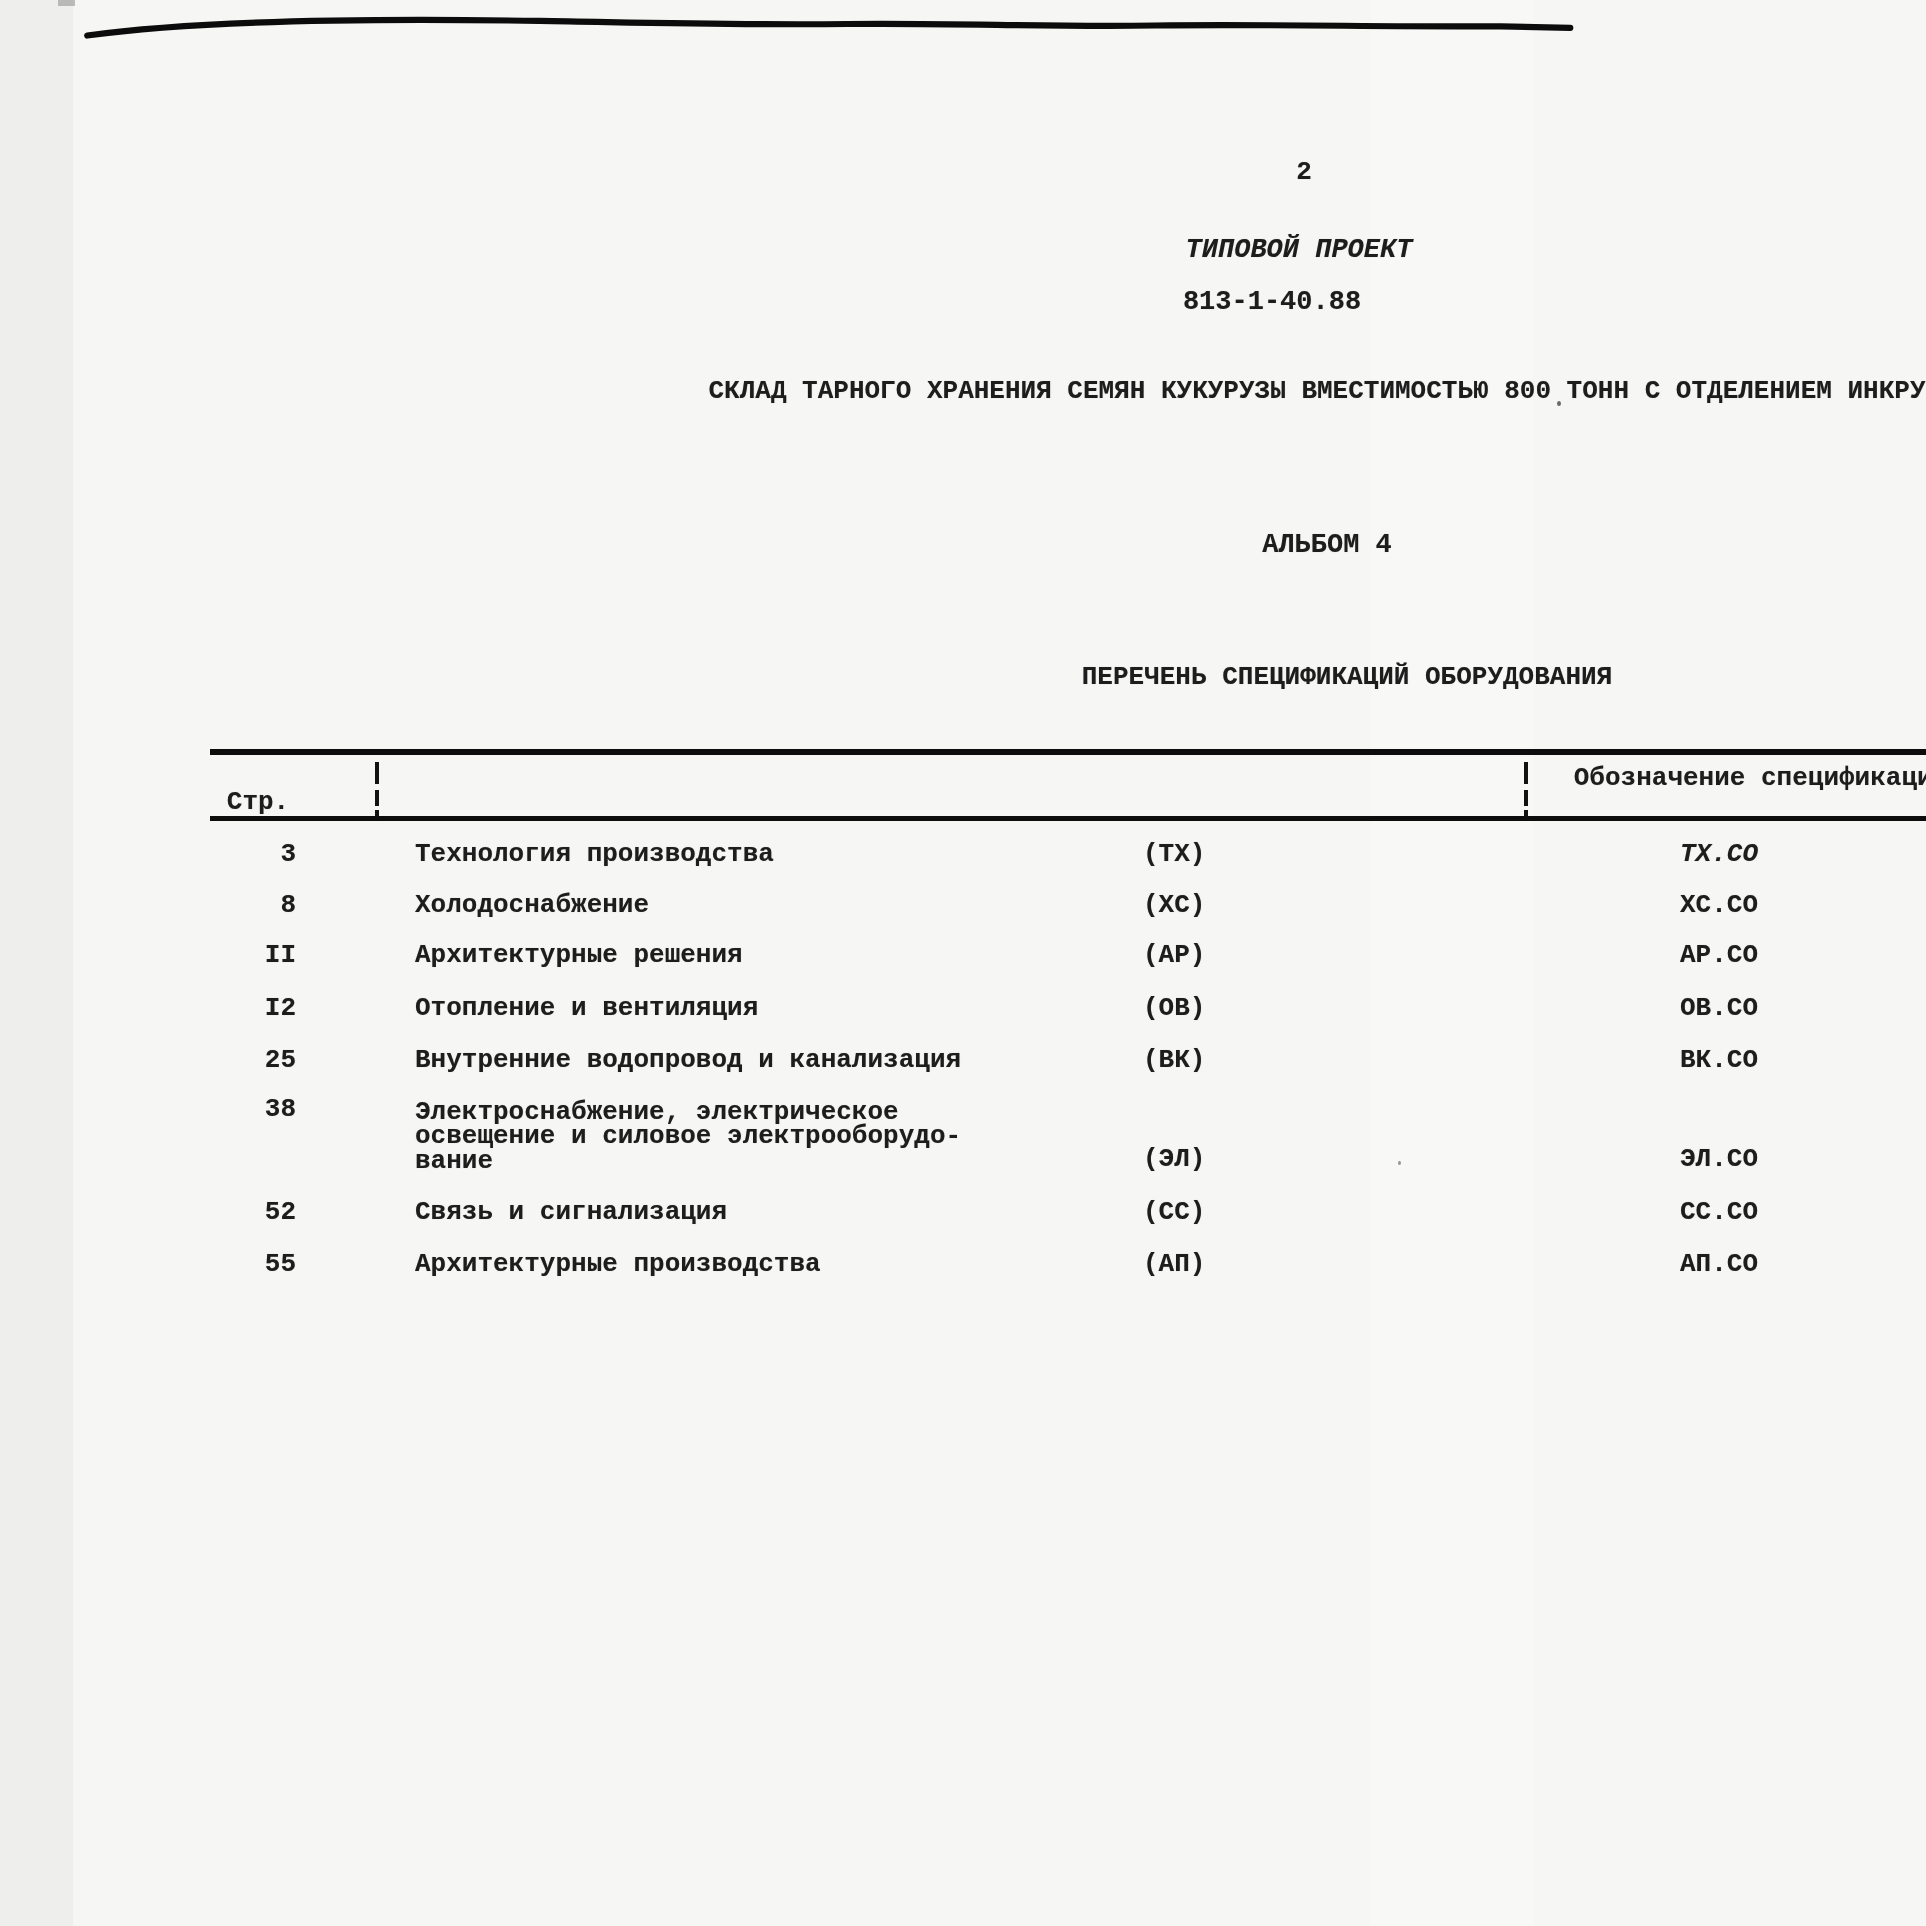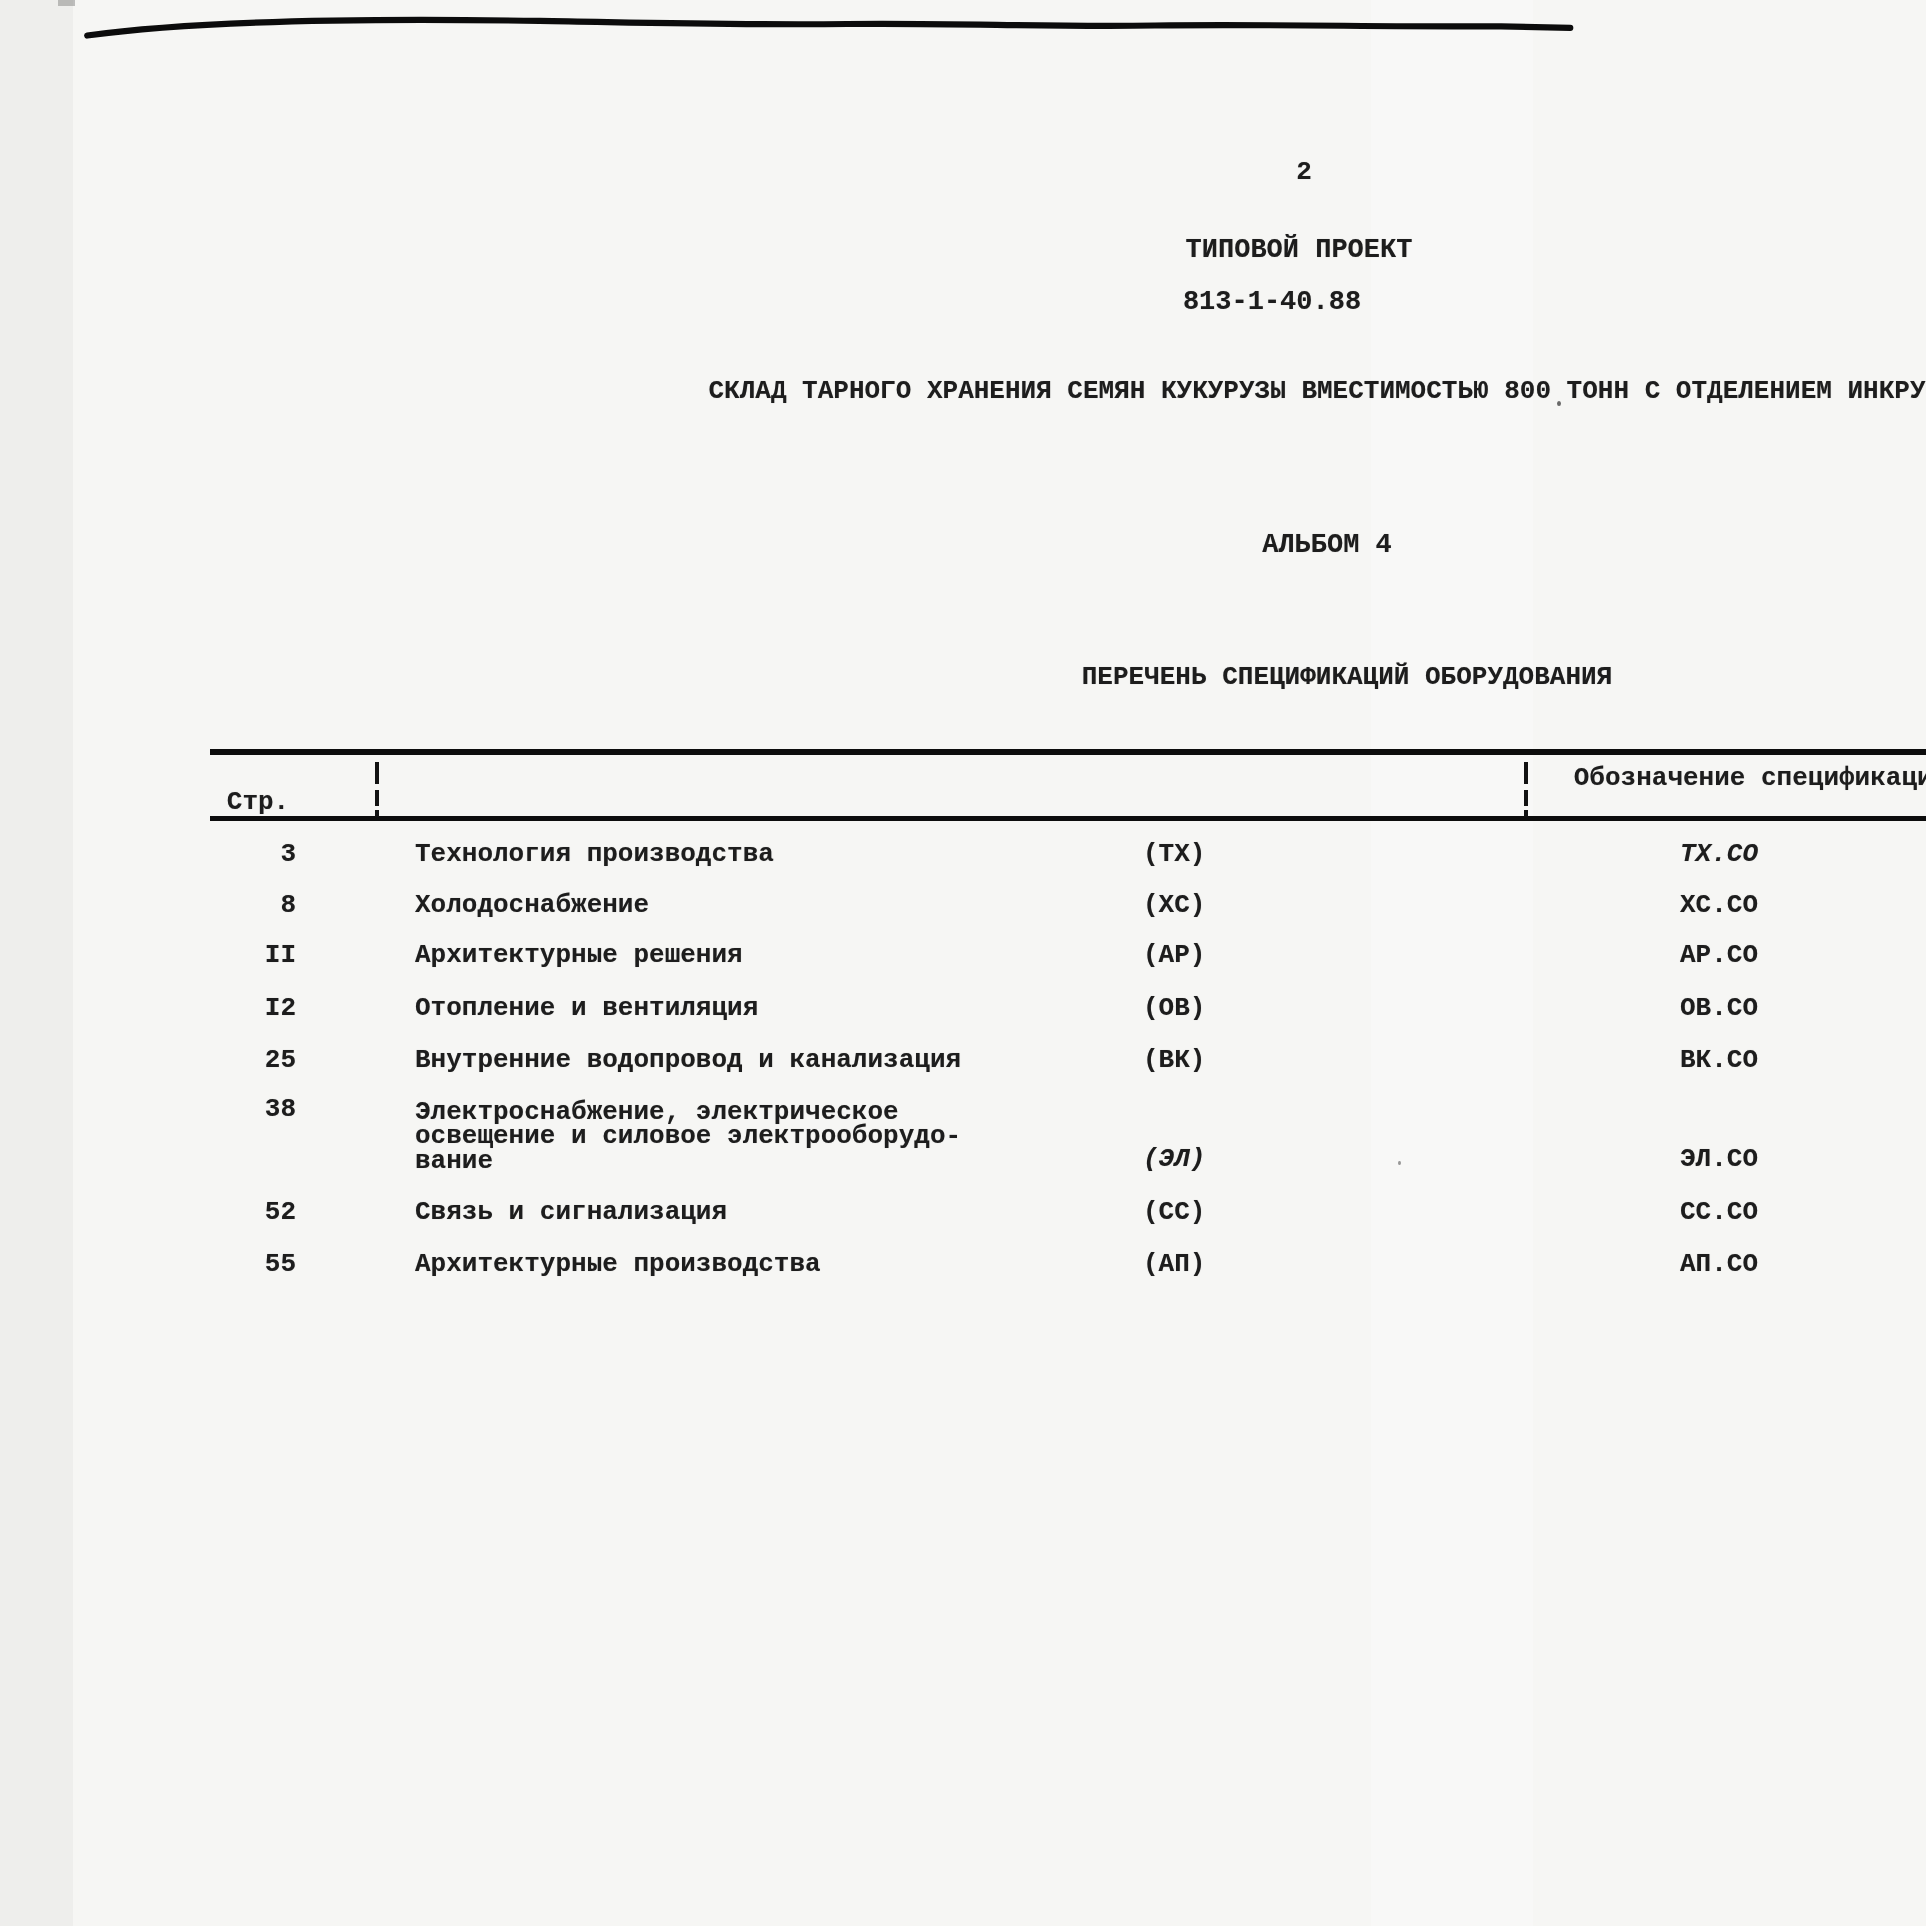--- a/index.html
+++ b/index.html
@@ -38,21 +38,21 @@
   <svg style="left:77px;top:3.9px;" width="1525" height="50" viewBox="0 0 3960 130">
     <path d="M24,82 C300,44 700,36 1200,44 C1500,49 1700,55 2000,52 C2300,49 2500,60 2800,56 C3100,52 3400,60 3700,58 L3880,62" fill="none" stroke="#0c0c0c" stroke-width="16" stroke-linecap="round"></path>
     <path d="M120,70 C500,40 900,40 1350,48" fill="none" stroke="#0c0c0c" stroke-width="6" stroke-linecap="round" opacity=".6"></path>
   </svg>
 
   <div class="speck" style="left:1557px;top:401px;width:3.9px;height:5px;opacity:.75;"></div>
 
   <div class="speck" style="left:1398px;top:1161px;width:2.7px;height:3.9px;opacity:.5;"></div>
 
   <div class="t cx" style="left:1304px;top:159px;">2</div>
-  <div class="t cx" style="left:1299px;top:237px;font-size:27px;">ТИПОВОЙ ПРОЕКТ</div>
+  <div class="t cx" style="left:1299px;top:237px;font-size:27px;font-style:italic;">ТИПОВОЙ ПРОЕКТ</div>
   <div class="t cx" style="left:1272px;top:289px;font-size:27px;">813-1-40.88</div>
   <div class="t cx" style="left:1395px;top:378px;">СКЛАД ТАРНОГО ХРАНЕНИЯ СЕМЯН КУКУРУЗЫ ВМЕСТИМОСТЬЮ 800 ТОНН С ОТДЕЛЕНИЕМ ИНКРУСТИРОВАНИЯ</div>
   <div class="t cx" style="left:1284px;top:532px;font-size:27px;margin-left:43px;">АЛЬБОМ 4</div>
   <div class="t cx" style="left:1347px;top:652px;margin-top:12px;">ПЕРЕЧЕНЬ СПЕЦИФИКАЦИЙ ОБОРУДОВАНИЯ</div>
 
   <div class="hline" style="left:210px;top:749px;width:2379px;height:6.2px;"></div>
   <div class="hline" style="left:210px;top:816px;width:2379px;height:5.4px;"></div>
 
   <div class="vseg" style="left:375px;top:762px;height:22.3px;"></div>
   <div class="vseg" style="left:375px;top:790px;height:16px;"></div>
@@ -82,21 +82,21 @@
       <div class="t" style="left: 1143px; top: 995px;">(ОВ)</div>
       <div class="t" style="left: 1680px; top: 995px;">ОВ.СО</div>
       <div class="t" style="left: 200px; top: 1047px; width: 96px; text-align: right;">25</div>
       <div class="t" style="left: 415px; top: 1047px;">Внутренние водопровод и канализация</div>
       <div class="t" style="left: 1143px; top: 1047px;">(ВК)</div>
       <div class="t" style="left: 1680px; top: 1047px;">ВК.СО</div>
       <div class="t" style="left: 200px; top: 1096px; width: 96px; text-align: right;">38</div>
       <div class="t" style="left: 415px; top: 1099px;">Электроснабжение, электрическое</div>
       <div class="t" style="left: 415px; top: 1123px;">освещение и силовое электрооборудо-</div>
       <div class="t" style="left: 415px; top: 1148px;">вание</div>
-      <div class="t" style="left: 1143px; top: 1146px; font-style: italic;">(ЭЛ)</div>
+      <div class="t" style="left: 1143px; top: 1146px;">(ЭЛ)</div>
       <div class="t" style="left: 1680px; top: 1146px;">ЭЛ.СО</div>
       <div class="t" style="left: 200px; top: 1199px; width: 96px; text-align: right;">52</div>
       <div class="t" style="left: 415px; top: 1199px;">Связь и сигнализация</div>
       <div class="t" style="left: 1143px; top: 1199px;">(СС)</div>
       <div class="t" style="left: 1680px; top: 1199px;">СС.СО</div>
       <div class="t" style="left: 200px; top: 1251px; width: 96px; text-align: right;">55</div>
       <div class="t" style="left: 415px; top: 1251px;">Архитектурные производства</div>
       <div class="t" style="left: 1143px; top: 1251px;">(АП)</div>
       <div class="t" style="left: 1680px; top: 1251px;">АП.СО</div>
     </div>

